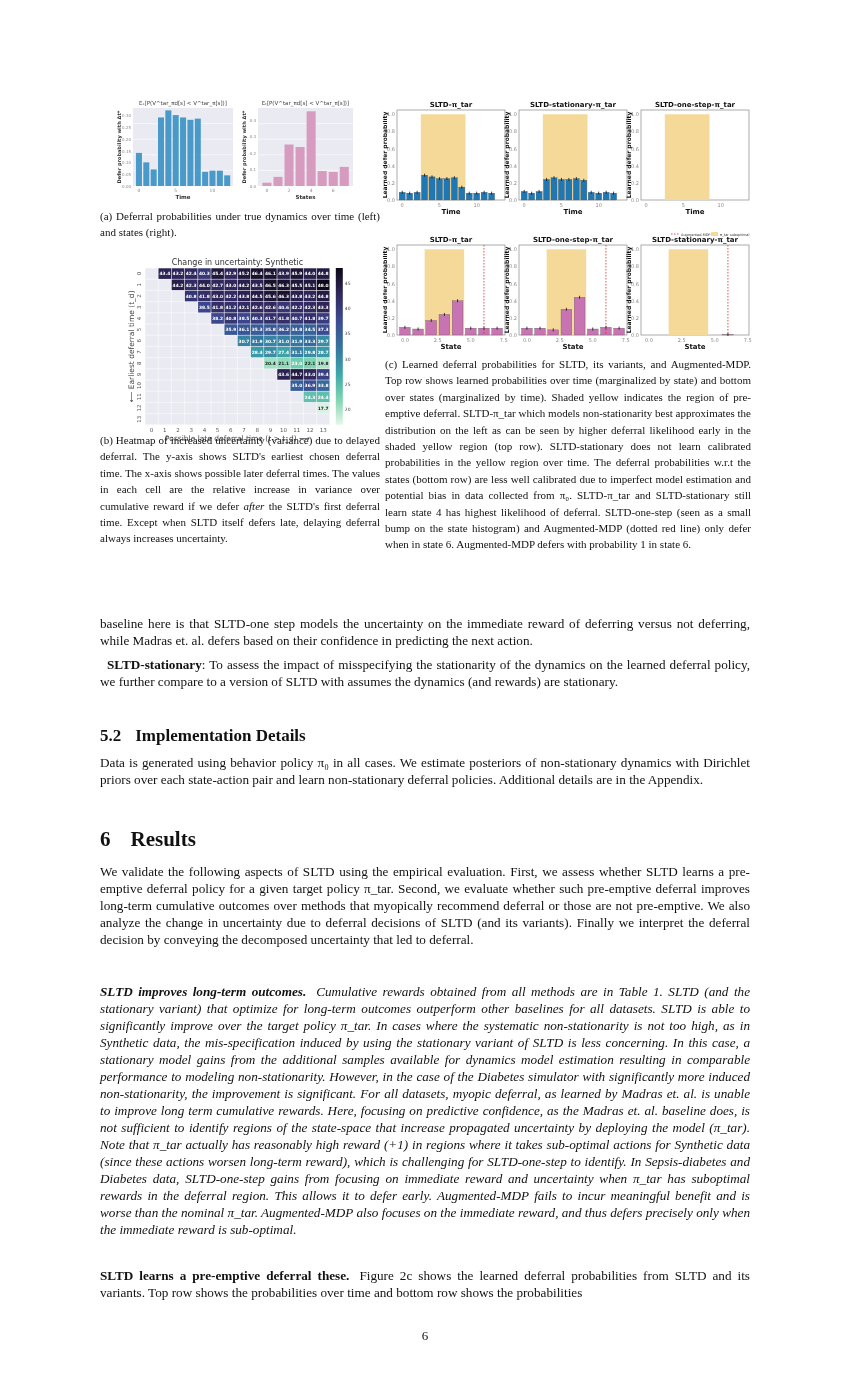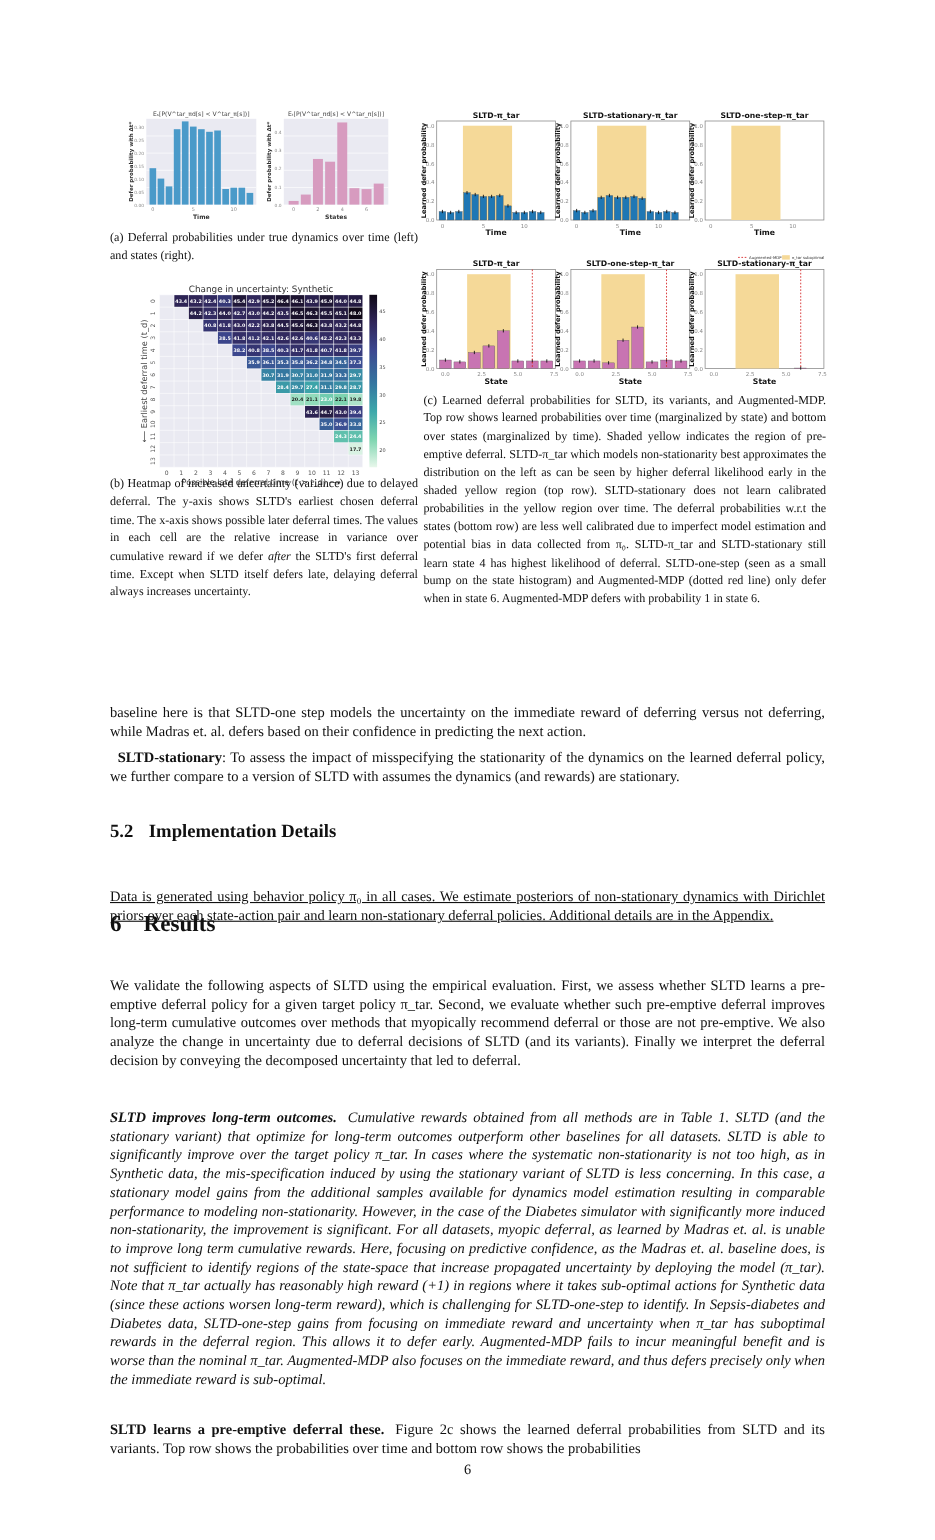--- a/index.html
+++ b/index.html
@@ -1,19 +1,19 @@
 <!DOCTYPE html>
 <html><head>
 <meta charset="utf-8">
 <style>
   html, body { margin:0; padding:0; background:#ffffff; }
   body { width:850px; height:1400px; position:relative; overflow:hidden;
          font-family:"Liberation Serif","DejaVu Serif",serif; color:#111; }
   .abs { position:absolute; }
-  .para { font-size:13.2px; line-height:17px; text-align:justify;margin-top:24px; }
+  .para { font-size:13.2px; line-height:17px; text-align:justify; }
   .cap { font-size:11px; line-height:16.4px; text-align:justify; }
   .h2 { font-size:17px; font-weight:bold; }
   .h1 { font-size:21px; font-weight:bold; }
   .b { font-weight:bold; }
   svg text { font-family:"DejaVu Sans",sans-serif; }
 </style>
 </head>
 <body>
 
 <div class="abs" style="left:115px;top:98px;width:245px;height:105px;">
@@ -551,25 +551,25 @@
     </svg>
 </div>
 <div class="abs cap" style="left:385px;top:356px;width:366px;">(c) Learned deferral probabilities for SLTD, its variants, and Augmented-MDP. Top row shows learned probabilities over time (marginalized by state) and bottom over states (marginalized by time). Shaded yellow indicates the region of pre-emptive deferral. SLTD-π_tar which models non-stationarity best approximates the distribution on the left as can be seen by higher deferral likelihood early in the shaded yellow region (top row). SLTD-stationary does not learn calibrated probabilities in the yellow region over time. The deferral probabilities w.r.t the states (bottom row) are less well calibrated due to imperfect model estimation and potential bias in data collected from π₀. SLTD-π_tar and SLTD-stationary still learn state 4 has highest likelihood of deferral. SLTD-one-step (seen as a small bump on the state histogram) and Augmented-MDP (dotted red line) only defer when in state 6. Augmented-MDP defers with probability 1 in state 6.</div>
 
 <div class="abs para" style="left:100px;top:615px;width:650px;">baseline here is that SLTD-one step models the uncertainty on the immediate reward of deferring versus not deferring, while Madras et. al. defers based on their confidence in predicting the next action.</div>
 
 <div class="abs para" style="left:100px;top:656px;width:650px;text-indent:7px;">
   <span class="b">SLTD-stationary</span><span>: To assess the impact of misspecifying the stationarity of the dynamics on the learned deferral policy, we further compare to a version of SLTD with assumes the dynamics (and rewards) are stationary.</span>
 </div>
 
-<div class="abs h2" style="left:100px;top:726px;margin-top:20px;">
+<div class="abs h2" style="left:100px;top:726px;">
   <span>5.2</span><span style="display:inline-block;width:14px"></span><span>Implementation Details</span>
 </div>
 
-<div class="abs para" style="left:100px;top:782px;width:650px;text-decoration:underline;">Data is generated using behavior policy π₀ in all cases. We estimate posteriors of non-stationary dynamics with Dirichlet priors over each state-action pair and learn non-stationary deferral policies. Additional details are in the Appendix.</div>
+<div class="abs para" style="left:100px;top:754px;width:650px;">Data is generated using behavior policy π₀ in all cases. We estimate posteriors of non-stationary dynamics with Dirichlet priors over each state-action pair and learn non-stationary deferral policies. Additional details are in the Appendix.</div>
 
 <div class="abs h1" style="left:100px;top:827px;">
   <span>6</span><span style="display:inline-block;width:20px"></span><span>Results</span>
 </div>
 
 <div class="abs para" style="left:100px;top:863px;width:650px;">We validate the following aspects of SLTD using the empirical evaluation. First, we assess whether SLTD learns a pre-emptive deferral policy for a given target policy π_tar. Second, we evaluate whether such pre-emptive deferral improves long-term cumulative outcomes over methods that myopically recommend deferral or those are not pre-emptive. We also analyze the change in uncertainty due to deferral decisions of SLTD (and its variants). Finally we interpret the deferral decision by conveying the decomposed uncertainty that led to deferral.</div>
 
 <div class="abs para" style="left:100px;top:983px;width:650px;font-style:italic;">
   <span class="b">SLTD improves long-term outcomes.</span><span style="display:inline-block;width:10px"></span><span>Cumulative rewards obtained from all methods are in Table 1. SLTD (and the stationary variant) that optimize for long-term outcomes outperform other baselines for all datasets. SLTD is able to significantly improve over the target policy π_tar. In cases where the systematic non-stationarity is not too high, as in Synthetic data, the mis-specification induced by using the stationary variant of SLTD is less concerning. In this case, a stationary model gains from the additional samples available for dynamics model estimation resulting in comparable performance to modeling non-stationarity. However, in the case of the Diabetes simulator with significantly more induced non-stationarity, the improvement is significant. For all datasets, myopic deferral, as learned by Madras et. al. is unable to improve long term cumulative rewards. Here, focusing on predictive confidence, as the Madras et. al. baseline does, is not sufficient to identify regions of the state-space that increase propagated uncertainty by deploying the model (π_tar). Note that π_tar actually has reasonably high reward (+1) in regions where it takes sub-optimal actions for Synthetic data (since these actions worsen long-term reward), which is challenging for SLTD-one-step to identify. In Sepsis-diabetes and Diabetes data, SLTD-one-step gains from focusing on immediate reward and uncertainty when π_tar has suboptimal rewards in the deferral region. This allows it to defer early. Augmented-MDP fails to incur meaningful benefit and is worse than the nominal π_tar. Augmented-MDP also focuses on the immediate reward, and thus defers precisely only when the immediate reward is sub-optimal.</span>
 </div>

